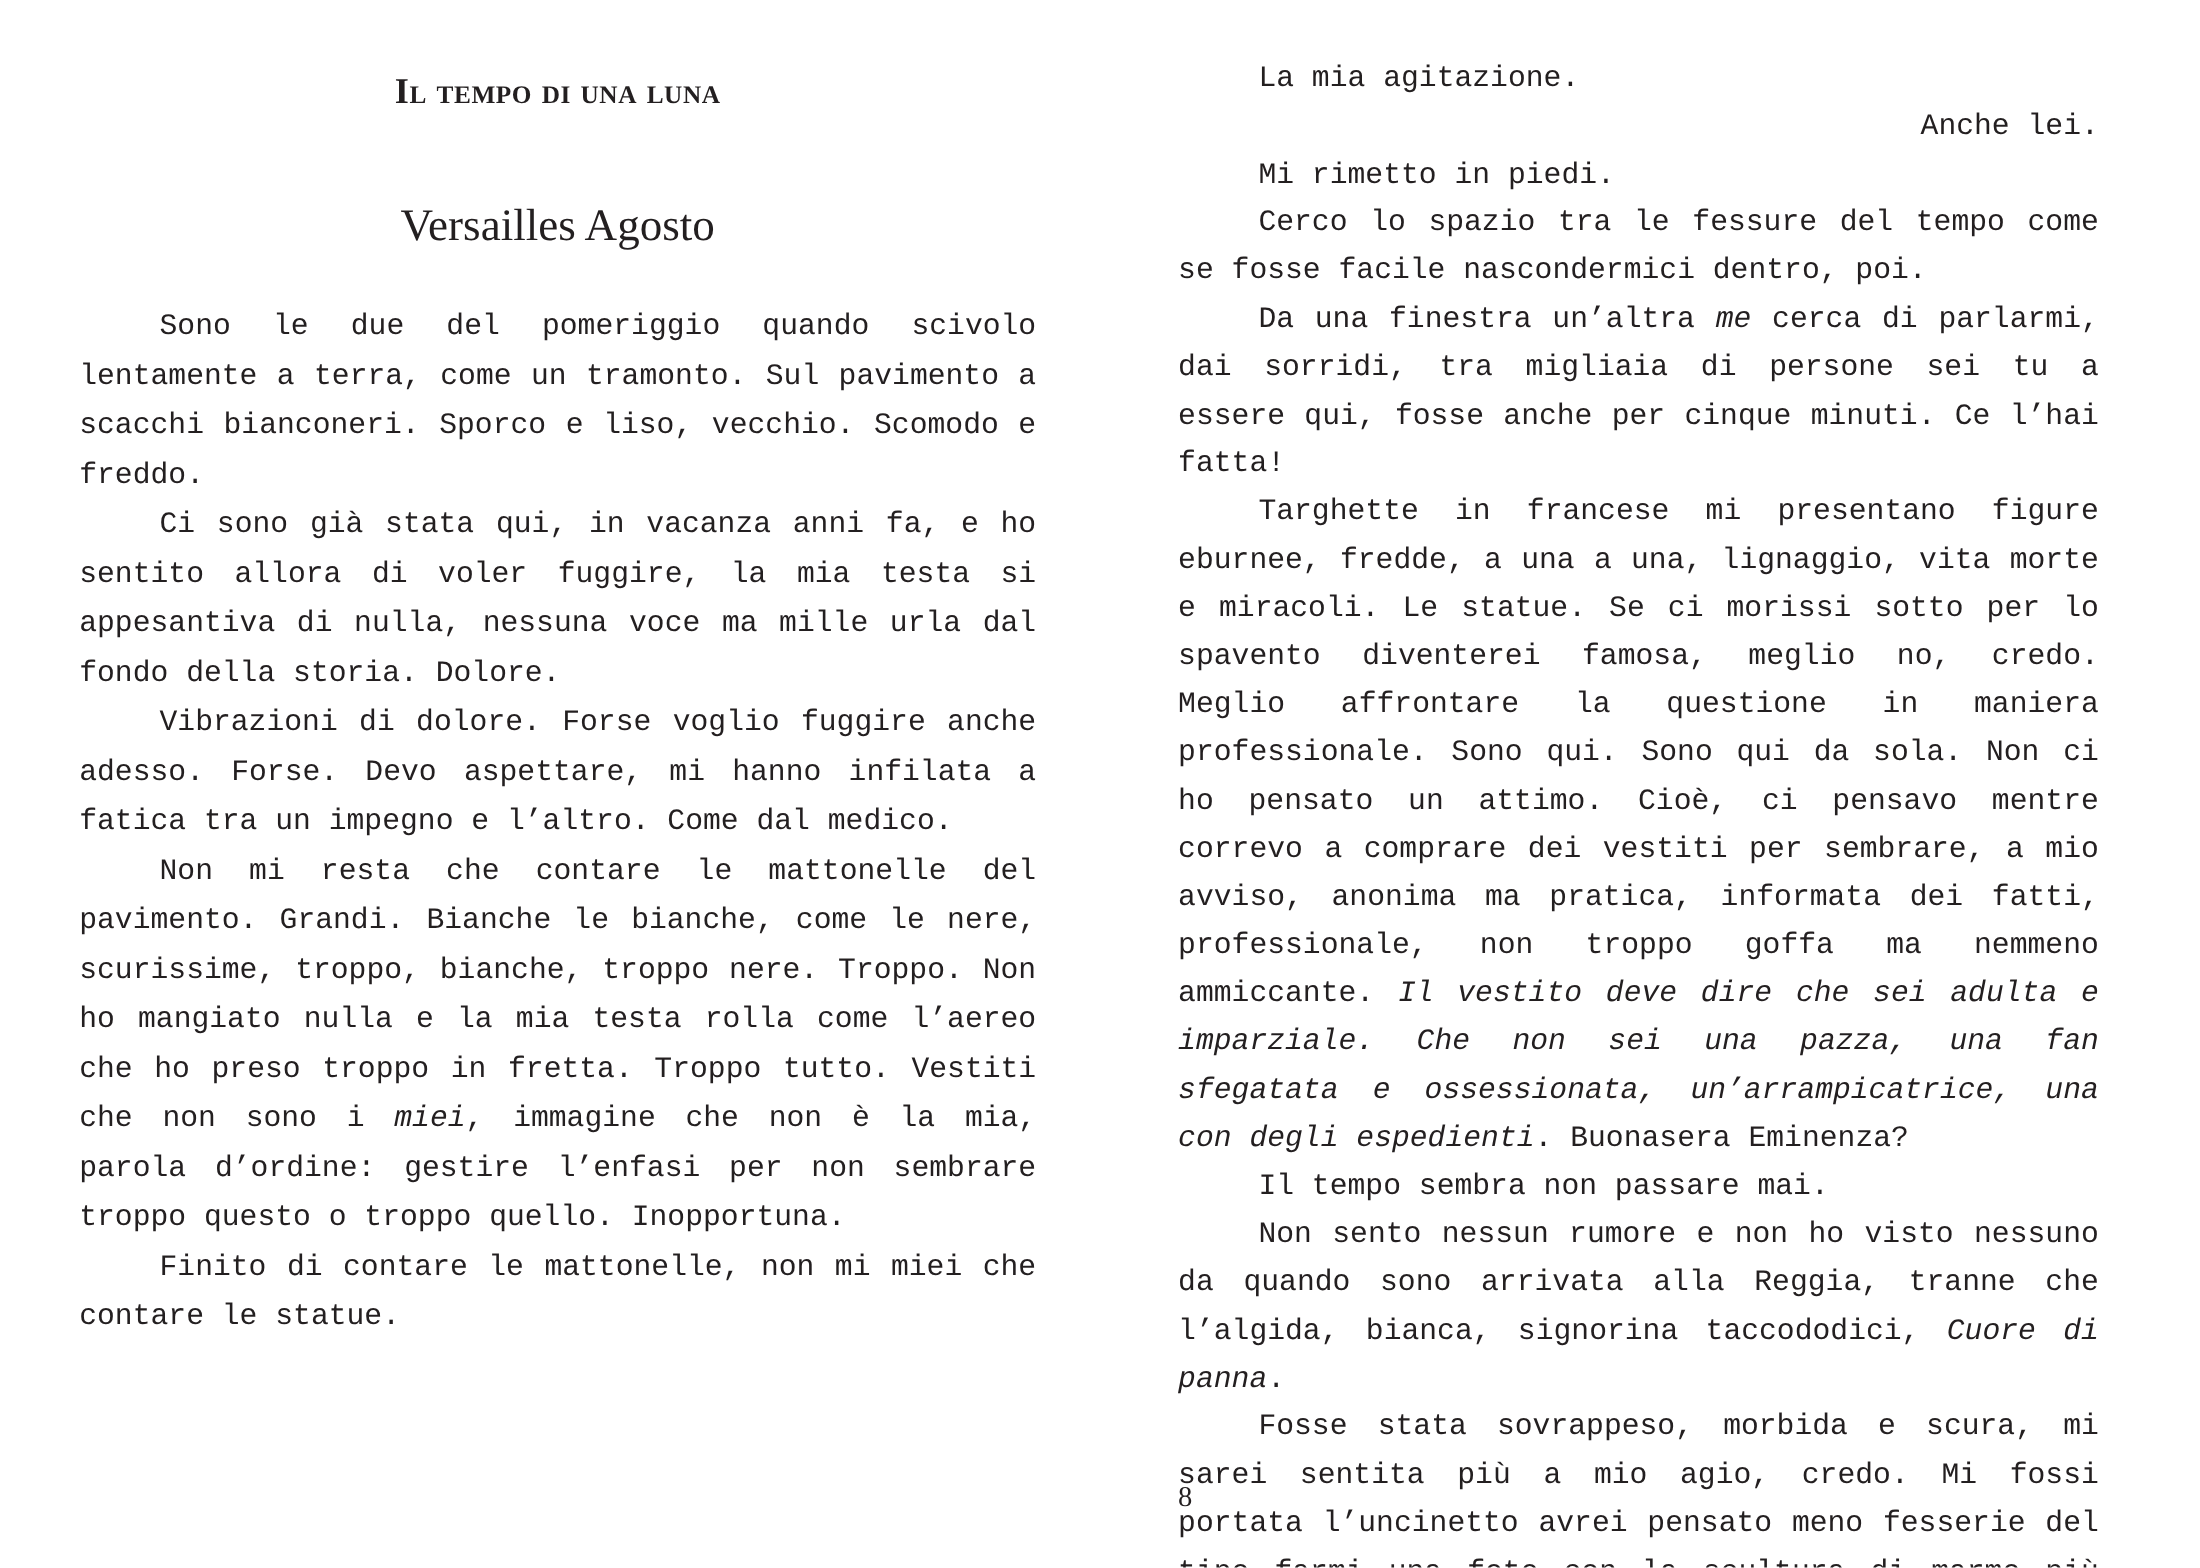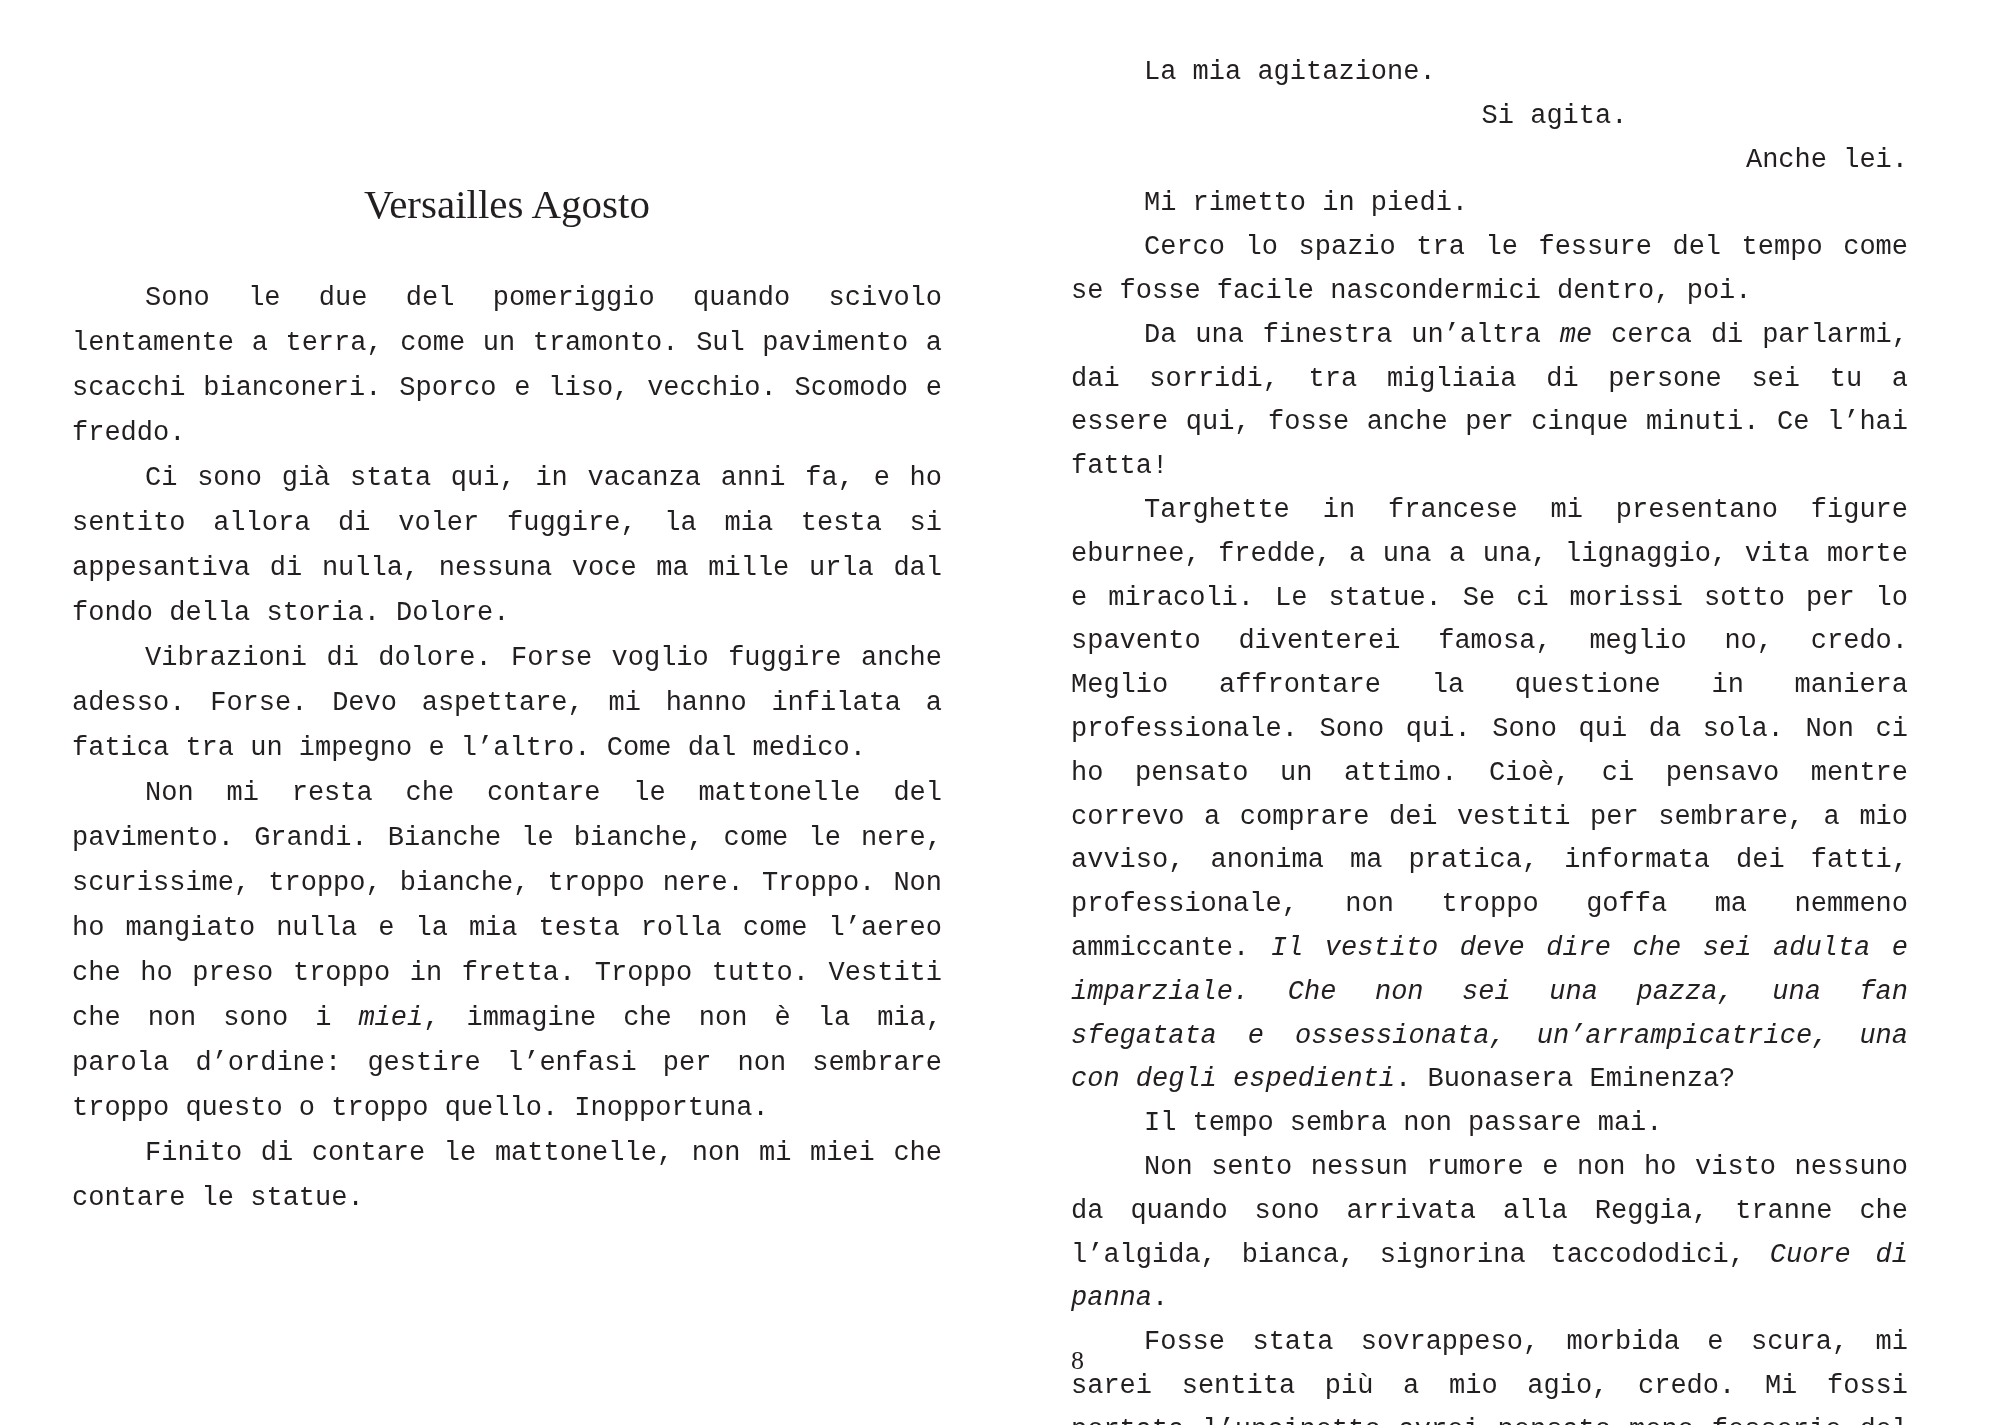--- a/index.html
+++ b/index.html
@@ -79,34 +79,34 @@
       left: 71px;
       top: 1346px;
       font-size: 26px;
       line-height: 30px;
     }
   </style>
 </head>
 <body>
 
 <div class="page page-left">
+  <h1 class="chapter-title">Il tempo di una luna</h1>
   <div class="dateline">Versailles Agosto</div>
   <div class="column column-left">
       <p><span>Sono le due del pomeriggio quando scivolo lentamente a terra, come un tramonto. Sul pavimento a scacchi bianconeri. Sporco e liso, vecchio. Scomodo e freddo.</span></p>
       <p><span>Ci sono già stata qui, in vacanza anni fa, e ho sentito allora di voler fuggire, la mia testa si appesantiva di nulla, nessuna voce ma mille urla dal fondo della storia. Dolore.</span></p>
       <p><span>Vibrazioni di dolore. Forse voglio fuggire anche adesso. Forse. Devo aspettare, mi hanno infilata a fatica tra un impegno e l’altro. Come dal medico.</span></p>
       <p><span>Non mi resta che contare le mattonelle del pavimento. Gran­di. Bianche le bianche, come le nere, scurissime, troppo, bianche, troppo nere. Troppo. Non ho mangiato nulla e la mia testa rolla come l’aereo che ho preso troppo in fretta. Troppo tutto. Vestiti che non sono i </span><em>miei</em><span>, immagine che non è la mia, parola d’ordine: gestire l’enfasi per non sembrare troppo questo o troppo quello. Inopportuna.</span></p>
       <p><span>Finito di contare le mattonelle, non mi miei che contare le statue.</span></p>
     </div>
 </div>
 
 <div class="page page-right">
   <div class="column column-right">
       <p><span>La mia agitazione.</span></p>
-      <p class="align-center"><span>Si agita.</span></p>
       <p class="align-right"><span>Anche lei.</span></p>
       <p><span>Mi rimetto in piedi.</span></p>
       <p><span>Cerco lo spazio tra le fessure del tempo come se fosse facile nascondermici dentro, poi.</span></p>
       <p><span>Da una finestra un’altra </span><em>me</em><span> cerca di parlarmi, dai sorridi, tra migliaia di persone sei tu a essere qui, fosse anche per cinque mi­nuti. Ce l’hai fatta!</span></p>
       <p><span>Targhette in francese mi presentano figure eburnee, fredde, a una a una, lignaggio, vita morte e miracoli. Le statue. Se ci mo­rissi sotto per lo spavento diventerei famosa, meglio no, credo. Meglio affrontare la questione in maniera professionale. Sono qui. Sono qui da sola. Non ci ho pensato un attimo. Cioè, ci pensavo mentre correvo a comprare dei vestiti per sembrare, a mio avviso, anonima ma pratica, informata dei fatti, professionale, non trop­po goffa ma nemmeno ammiccante. </span><em>Il vestito deve dire che sei adulta e imparziale. Che non sei una pazza, una fan sfegatata e ossessionata, un’ar­rampicatrice, una con degli espedienti</em><span>. Buonasera Eminenza?</span></p>
       <p><span>Il tempo sembra non passare mai.</span></p>
       <p><span>Non sento nessun rumore e non ho visto nessuno da quan­do sono arrivata alla Reggia, tranne che l’algida, bianca, signorina taccododici, </span><em>Cuore di panna</em><span>.</span></p>
       <p><span>Fosse stata sovrappeso, morbida e scura, mi sarei sentita più a mio agio, credo. Mi fossi portata l’uncinetto avrei pensato meno fesserie del tipo farmi una foto con la scultura di marmo più bassa fingendomi morta.</span></p>
       <p><span>Se solo mi fossi portata dietro filo e uncinetto.</span></p>
     </div>

